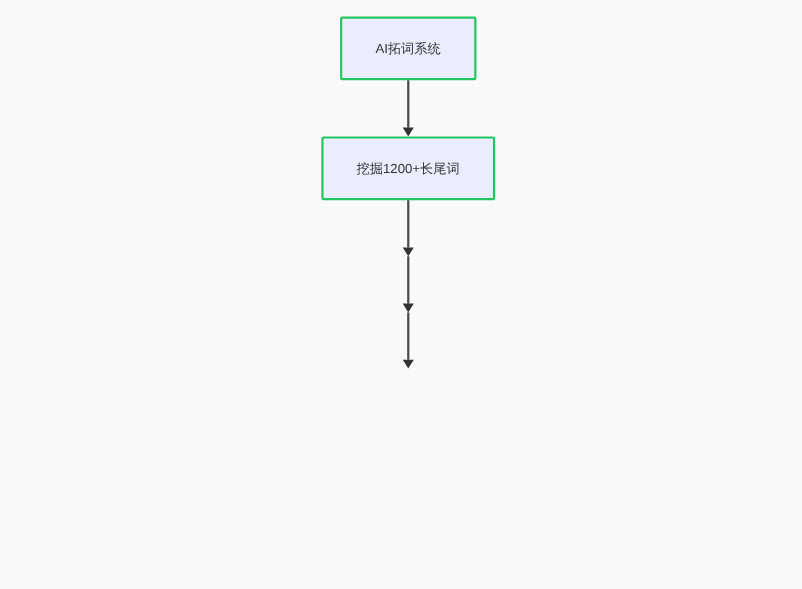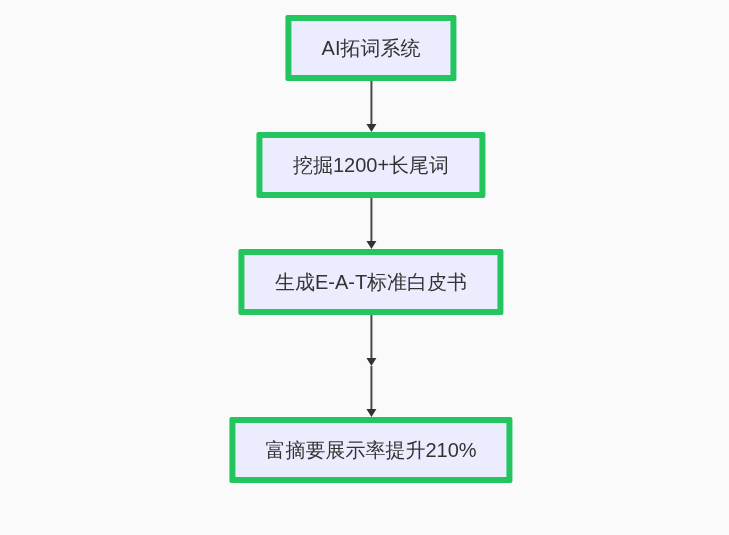--- a/index.html
+++ b/index.html
@@ -18,24 +18,24 @@
     position: absolute;
     left: 371px;
     top: 15px;
     transform: translateX(-50%);
     display: flex;
     flex-direction: column;
     align-items: center;
   }
   .node {
     background: #ECECFF;
-    border: 6px solid #22c55e;
+    border: 2px solid #22c55e;
     border-radius: 2px;
     padding: 16px 30px;
-    font-size: 20px;
+    font-size: 12px;
     line-height: 22px;
     color: #333333;
     text-align: center;
     white-space: nowrap;
     box-sizing: border-box;
   }
   .arrow {
     display: flex;
     flex-direction: column;
     align-items: center;
@@ -70,32 +70,26 @@
 
   <div class="node">
     <span>挖掘1200+长尾词</span>
   </div>
 
   <div class="arrow">
     <div class="line"></div>
     <div class="head"></div>
   </div>
 
-  <div class="node">
-    <span>生成E-A-T标准白皮书</span>
-  </div>
 
   <div class="arrow">
     <div class="line"></div>
     <div class="head"></div>
   </div>
 
 
   <div class="arrow">
     <div class="line"></div>
     <div class="head"></div>
   </div>
 
-  <div class="node">
-    <span>富摘要展示率提升210%</span>
-  </div>
 
 </div>
 
 </body></html>

